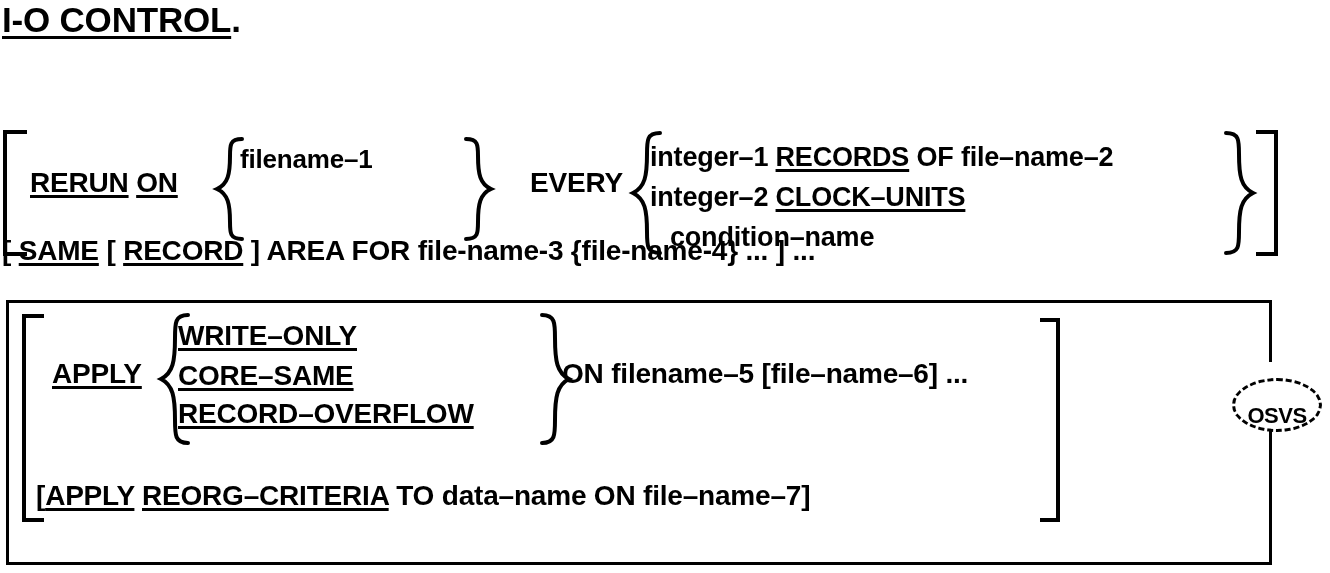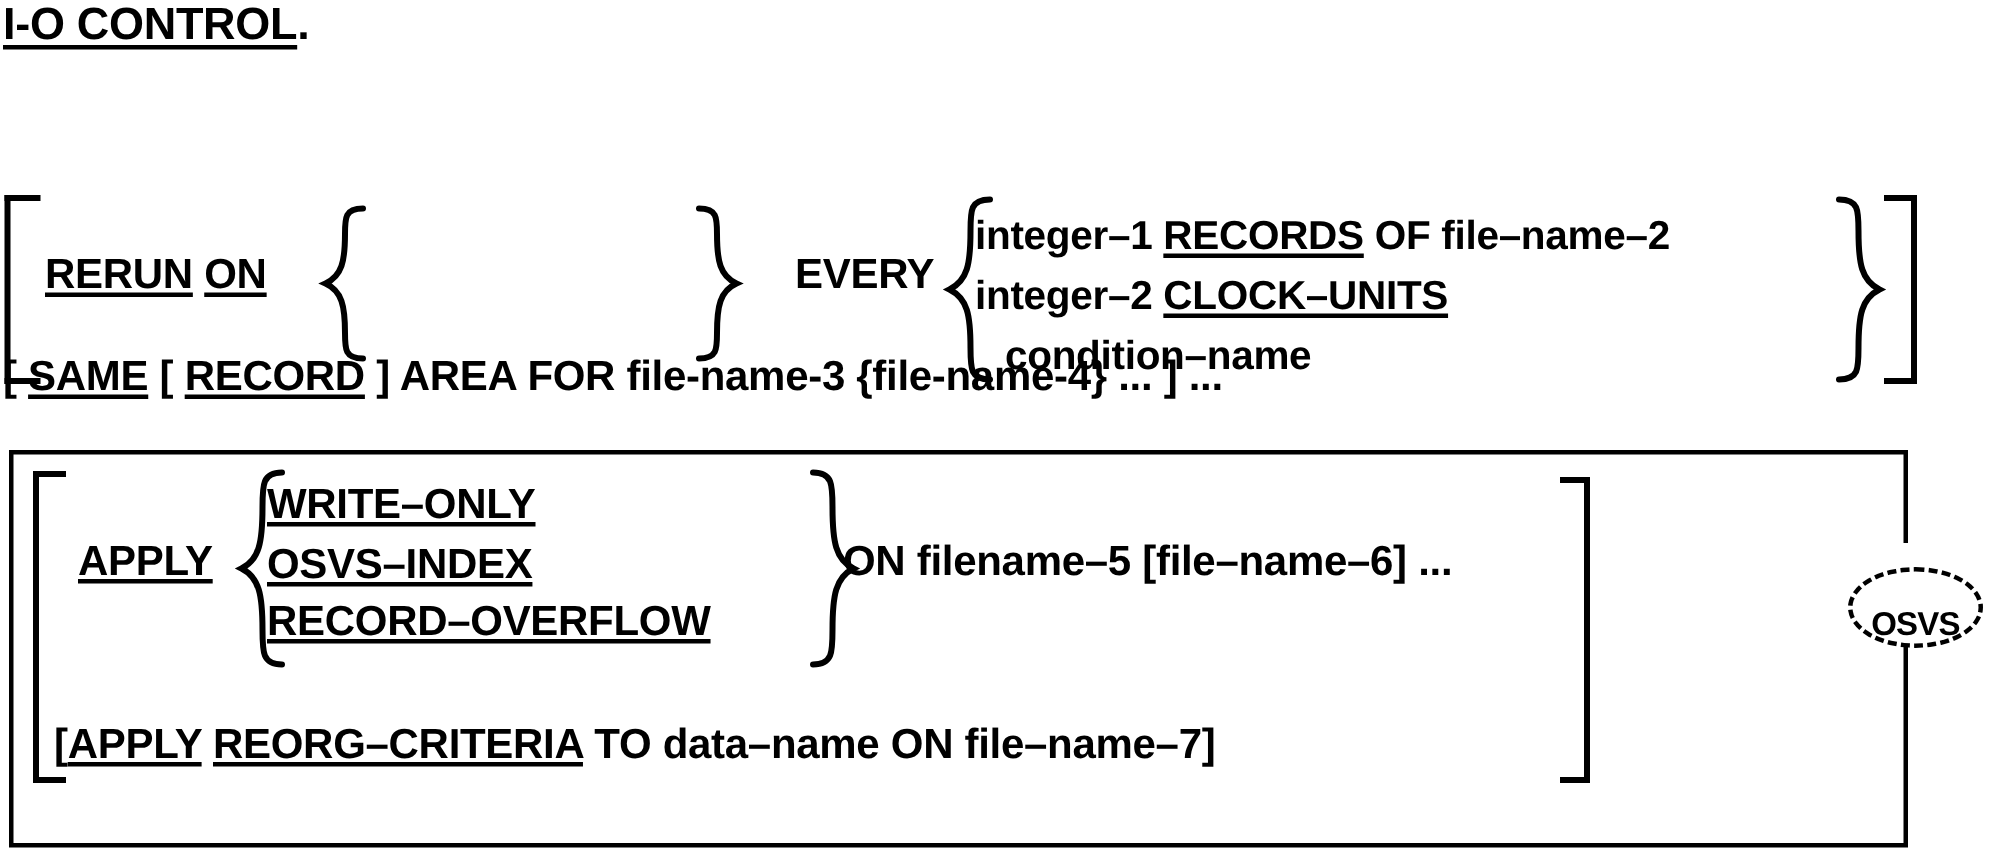--- a/index.html
+++ b/index.html
@@ -23,21 +23,21 @@
     white-space: nowrap;
     letter-spacing: -0.2px;
   }
 
   .kw { text-decoration: underline; text-underline-offset: 3px; text-decoration-thickness: 3px; }
 
   
   #title {
     left: 2px;
     top: 0px;
-    font-size: 30px;
+    font-size: 35px;
   }
   #title .u {
     text-decoration: underline;
     text-underline-offset: 4px;
     text-decoration-thickness: 3px;
   }
 
   
   .sqbr {
     position: absolute;
@@ -149,20 +149,21 @@
 
   <div class="syntax" id="rerun-kw"><span class="kw">RERUN</span> <span class="kw">ON</span></div>
 
   <svg class="brace" id="rerun-brace-l" width="34" height="106" viewBox="0 0 34 106">
       <path d="M30 3 C18 3 18 9 18 20 C18 38 16 48 5 53 C16 58 18 68 18 86 C18 97 18 103 30 103" fill="none" stroke="#000" stroke-width="4" stroke-linecap="round"></path>
     </svg>
   <svg class="brace" id="rerun-brace-r" width="34" height="106" viewBox="0 0 34 106">
       <path d="M4 3 C16 3 16 9 16 20 C16 38 18 48 29 53 C18 58 16 68 16 86 C16 97 16 103 4 103" fill="none" stroke="#000" stroke-width="4" stroke-linecap="round"></path>
     </svg>
 
+  <div class="syntax" id="rerun-opt-1">filename–1</div>
 
   <div class="syntax" id="every-kw">EVERY</div>
 
   <svg class="brace" id="every-brace-l" width="36" height="126" viewBox="0 0 36 126">
       <path d="M32 3 C19 3 19 10 19 24 C19 46 17 57 5 63 C17 69 19 80 19 102 C19 116 19 123 32 123" fill="none" stroke="#000" stroke-width="4" stroke-linecap="round"></path>
     </svg>
   <svg class="brace" id="every-brace-r" width="36" height="126" viewBox="0 0 36 126">
       <path d="M4 3 C17 3 17 10 17 24 C17 46 19 57 31 63 C19 69 17 80 17 102 C17 116 17 123 4 123" fill="none" stroke="#000" stroke-width="4" stroke-linecap="round"></path>
     </svg>
 
@@ -183,21 +184,21 @@
 <div class="syntax" id="apply-kw"><span class="kw">APPLY</span></div>
 
 <svg class="brace" id="apply-brace-l" width="36" height="134" viewBox="0 0 36 134">
     <path d="M32 3 C19 3 19 11 19 26 C19 49 17 61 5 67 C17 73 19 85 19 108 C19 123 19 131 32 131" fill="none" stroke="#000" stroke-width="4" stroke-linecap="round"></path>
   </svg>
 <svg class="brace" id="apply-brace-r" width="36" height="134" viewBox="0 0 36 134">
     <path d="M4 3 C17 3 17 11 17 26 C17 49 19 61 31 67 C19 73 17 85 17 108 C17 123 17 131 4 131" fill="none" stroke="#000" stroke-width="4" stroke-linecap="round"></path>
   </svg>
 
 <div class="syntax" id="apply-opt-1"><span class="kw">WRITE–ONLY</span></div>
-<div class="syntax" id="apply-opt-2"><span class="kw">OSVS–INDEX</span></div>
+<div class="syntax" id="apply-opt-2"><span class="kw">CORE–SAME</span></div>
 <div class="syntax" id="apply-opt-3"><span class="kw">RECORD–OVERFLOW</span></div>
 
 <div class="syntax" id="apply-on">ON filename–5 [file–name–6] ...</div>
 
 <div class="syntax" id="reorg-line"><span>[</span><span class="kw">APPLY</span><span> </span><span class="kw">REORG–CRITERIA</span><span> TO data–name ON file–name–7]</span></div>
 
 <div id="apply-box-mask"></div>
 <div id="osvs-bubble">
     <span id="osvs-label">OSVS</span>
   </div>

